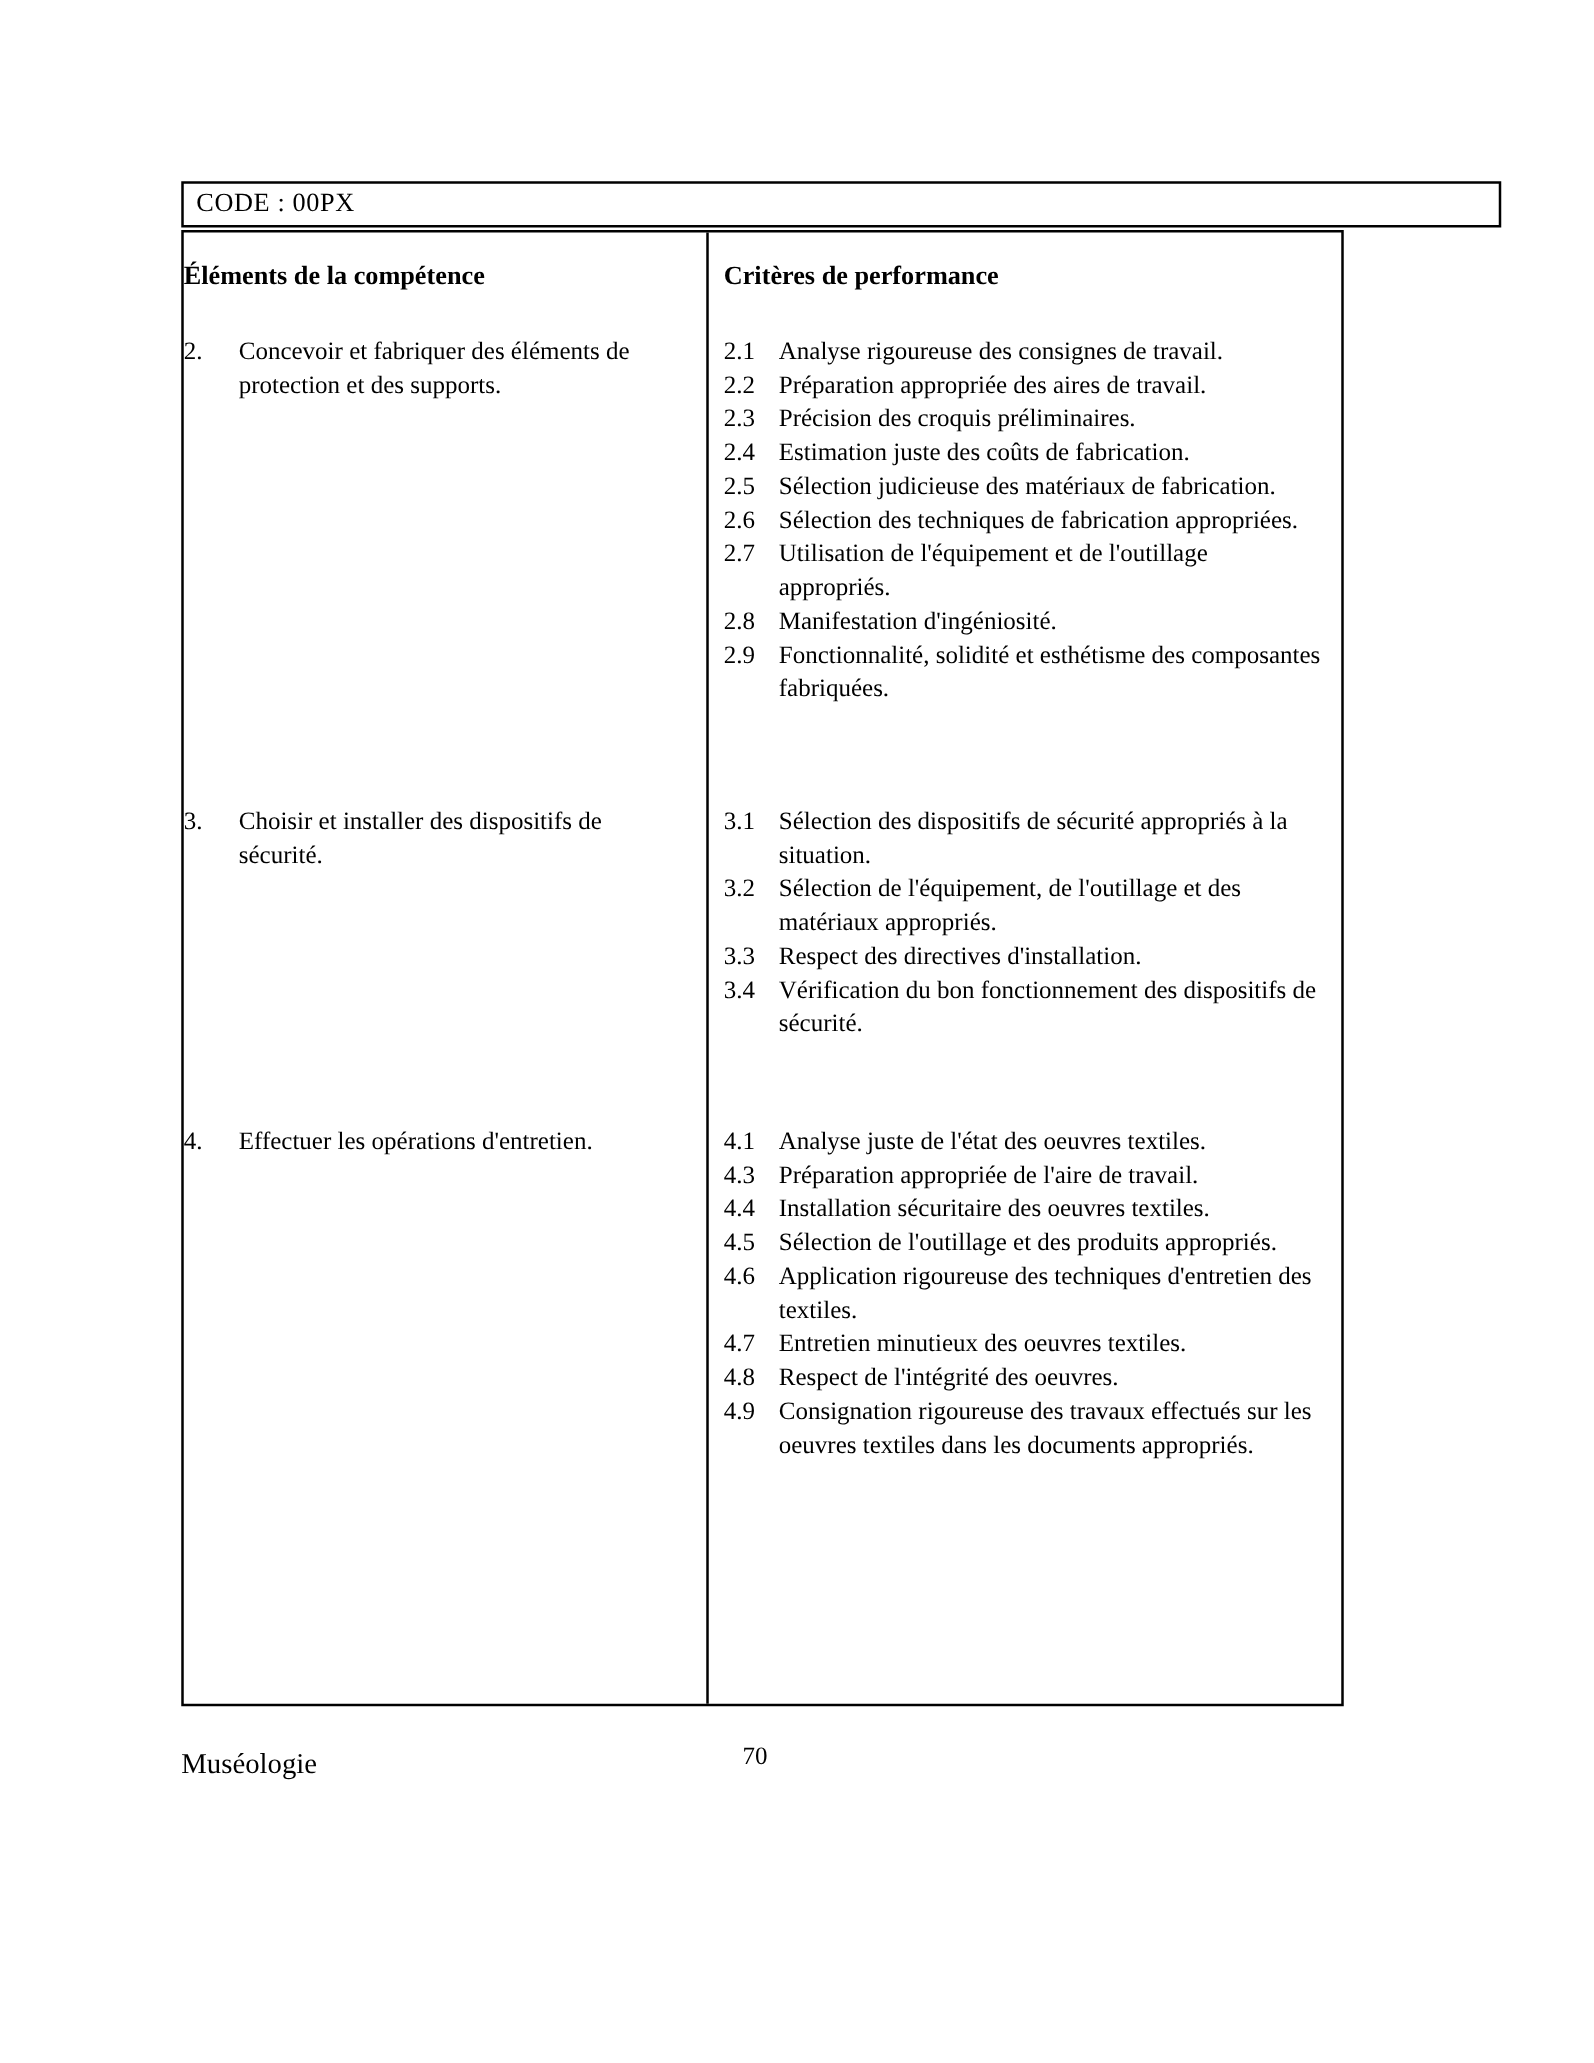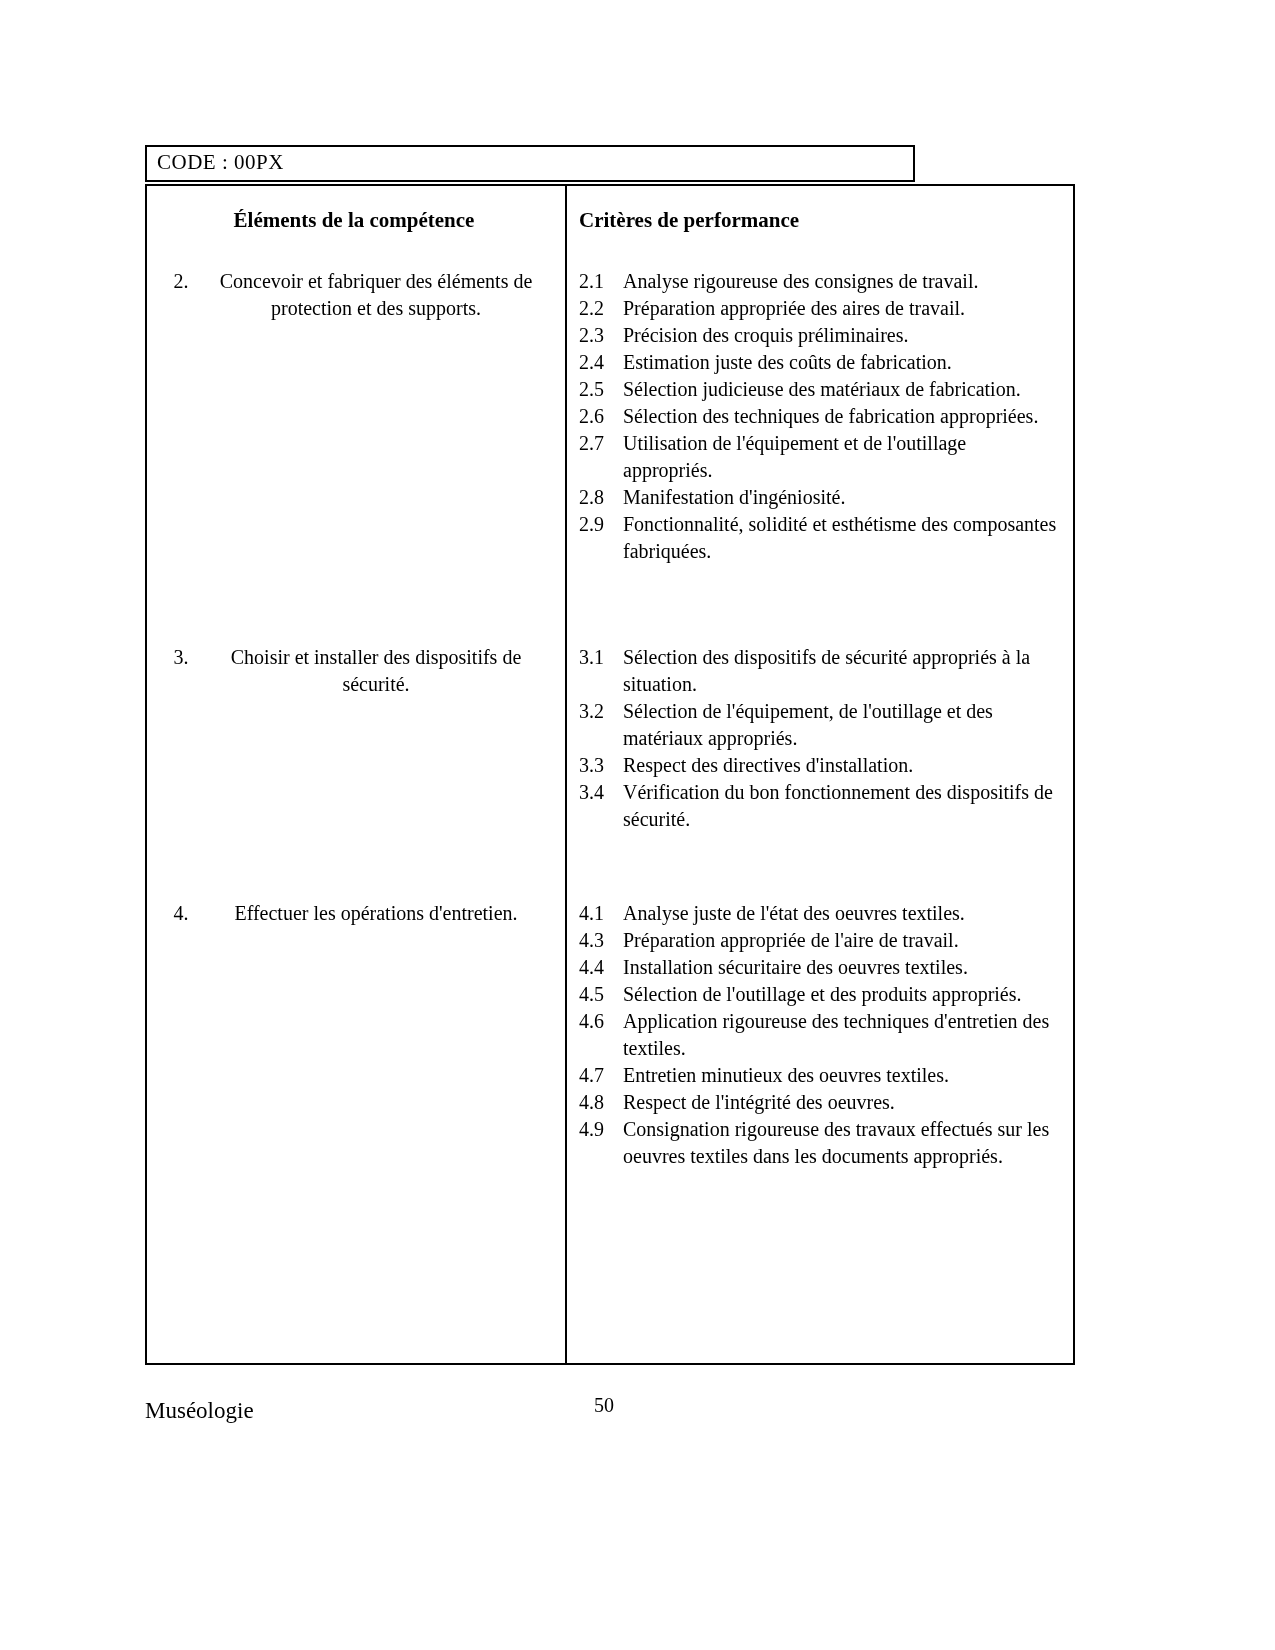--- a/index.html
+++ b/index.html
@@ -13,21 +13,21 @@
     height: 1650px;
     background: #ffffff;
     font-family: "Liberation Serif", serif;
     color: #000000;
     overflow: hidden;
   }
   .code-box {
     position: absolute;
     left: 145px;
     top: 145px;
-    width: 770px;
+    width: 1056px;
     box-sizing: border-box;
     border: 2px solid #000000;
     padding: 3px 10px 5px 10px;
     font-size: 21px;
     letter-spacing: 0.5px;
   }
   .main-table {
     position: absolute;
     left: 145px;
     top: 184px;
@@ -50,24 +50,22 @@
     right: 0;
     display: flex;
   }
   .t-row.headers { top: 22px; }
   .t-row.row-0 { top: 82px; }
   .t-row.row-1 { top: 458px; }
   .t-row.row-2 { top: 714px; }
   .cell-left {
     width: 418px;
     box-sizing: border-box;
-    padding-left: 12px;
     padding-right: 16px;
     flex-shrink: 0;
-    text-align: center;
   }
   .cell-right {
     width: 508px;
     box-sizing: border-box;
     padding-left: 14px;
     padding-right: 16px;
     flex-shrink: 0;
   }
   .col-header {
     font-weight: bold;
@@ -252,15 +250,15 @@
               <span class="c-num">4.9</span>
               <span class="c-text">Consignation rigoureuse des travaux effectués sur les oeuvres textiles dans les documents appropriés.</span>
             </div>
           </div>
       </div>
     </div>
 
   </div>
 
   <div class="footer-left">Muséologie</div>
-  <div class="footer-page">50</div>
+  <div class="footer-page">70</div>
 
 </div>
 
 </body></html>

